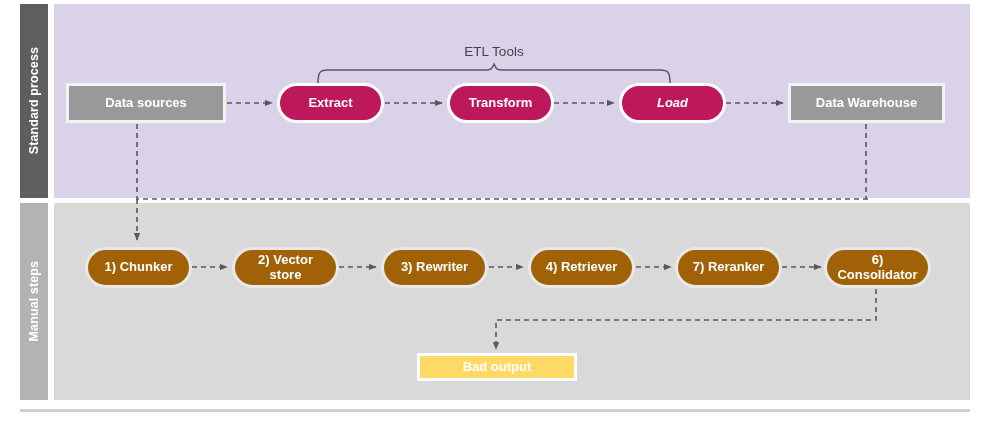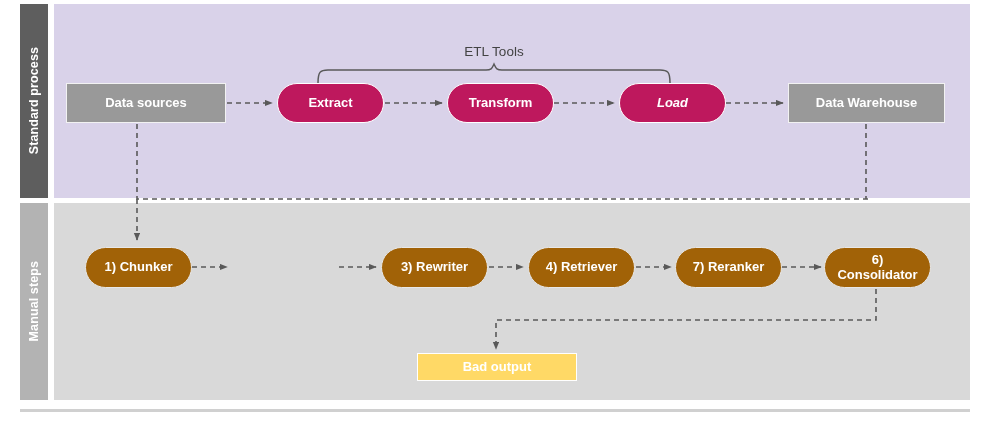--- a/index.html
+++ b/index.html
@@ -69,21 +69,21 @@
     position: absolute;
     display: flex;
     align-items: center;
     justify-content: center;
     text-align: center;
     color: #ffffff;
     font-weight: bold;
     font-size: 13px;
     line-height: 1.15;
     box-sizing: border-box;
-    border: 1px solid #be185d;
+    border: 3px solid #be185d;
     z-index: 3;
   }
   .node.rect {
     border-radius: 0;
   }
   .node.pill {
     border-radius: 22px;
   }
   .node.gray-box {
     background: #999999;
@@ -183,20 +183,23 @@
   </div>
 
   <div class="node rect gray-box" style="left:788px; top:83px; width:157px; height:40px;">
     <span class="label">Data Warehouse</span>
   </div>
 
   <div class="node pill gray-pill" style="left:85px; top:247px; width:107px; height:41px;">
     <span class="label">1) Chunker</span>
   </div>
 
+  <div class="node pill gray-pill" style="left:232px; top:247px; width:107px; height:41px;">
+    <span class="label">2) Vector store</span>
+  </div>
 
   <div class="node pill gray-pill" style="left:381px; top:247px; width:107px; height:41px;">
     <span class="label">3) Rewriter</span>
   </div>
 
   <div class="node pill gray-pill" style="left:528px; top:247px; width:107px; height:41px;">
     <span class="label">4) Retriever</span>
   </div>
 
   <div class="node pill gray-pill" style="left:675px; top:247px; width:107px; height:41px;">

